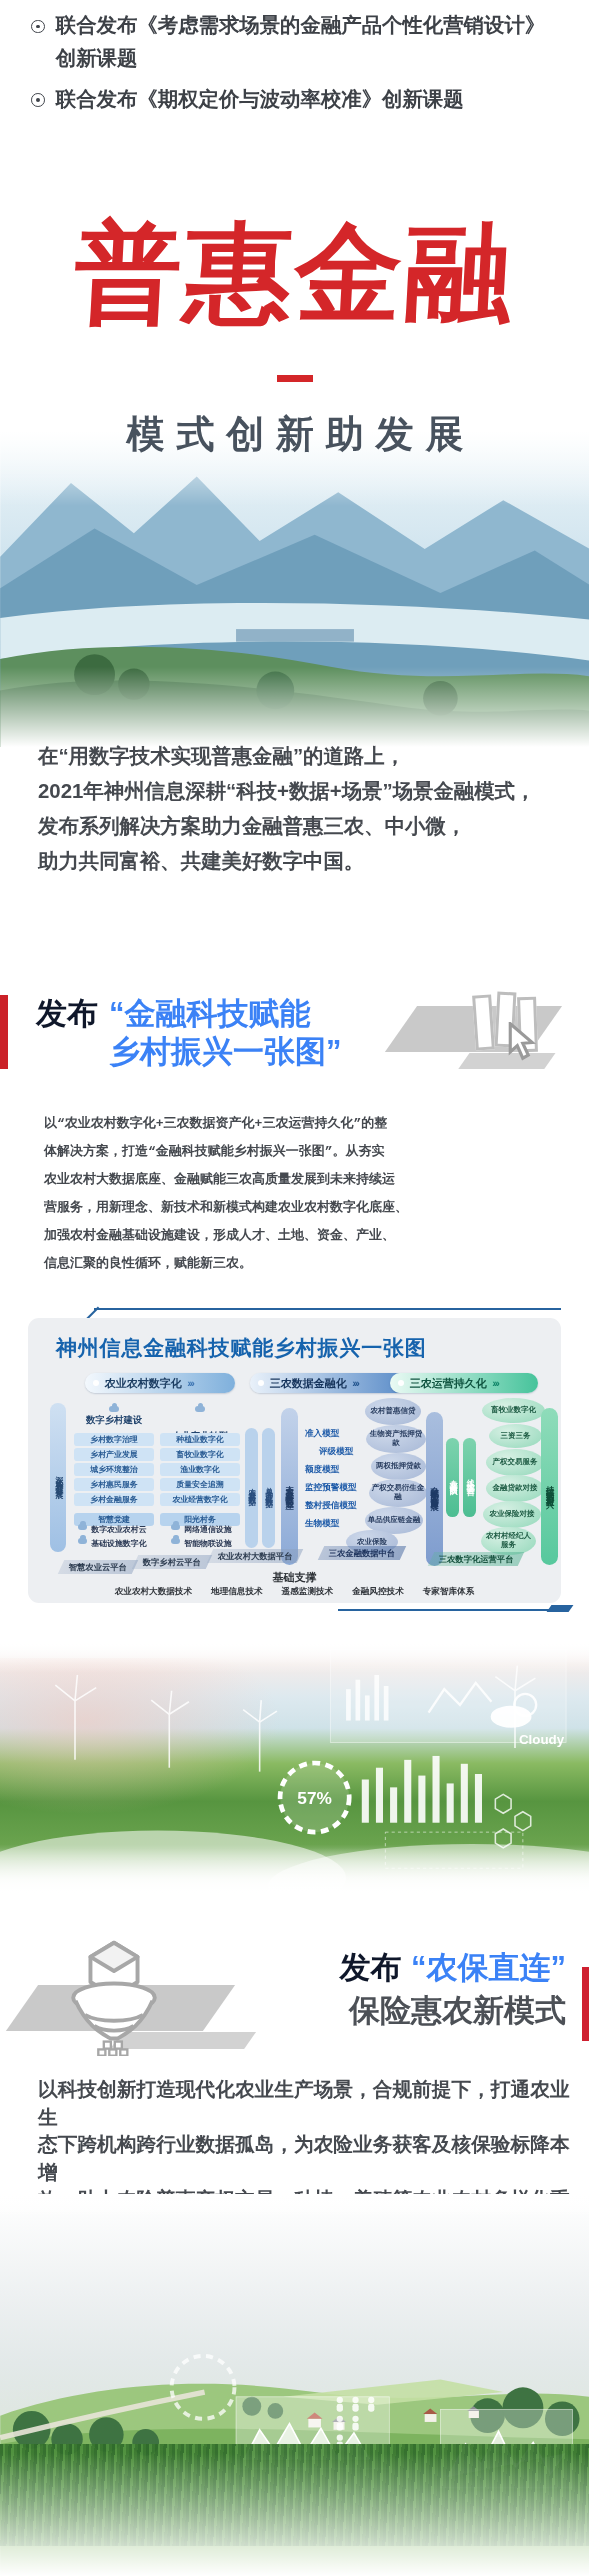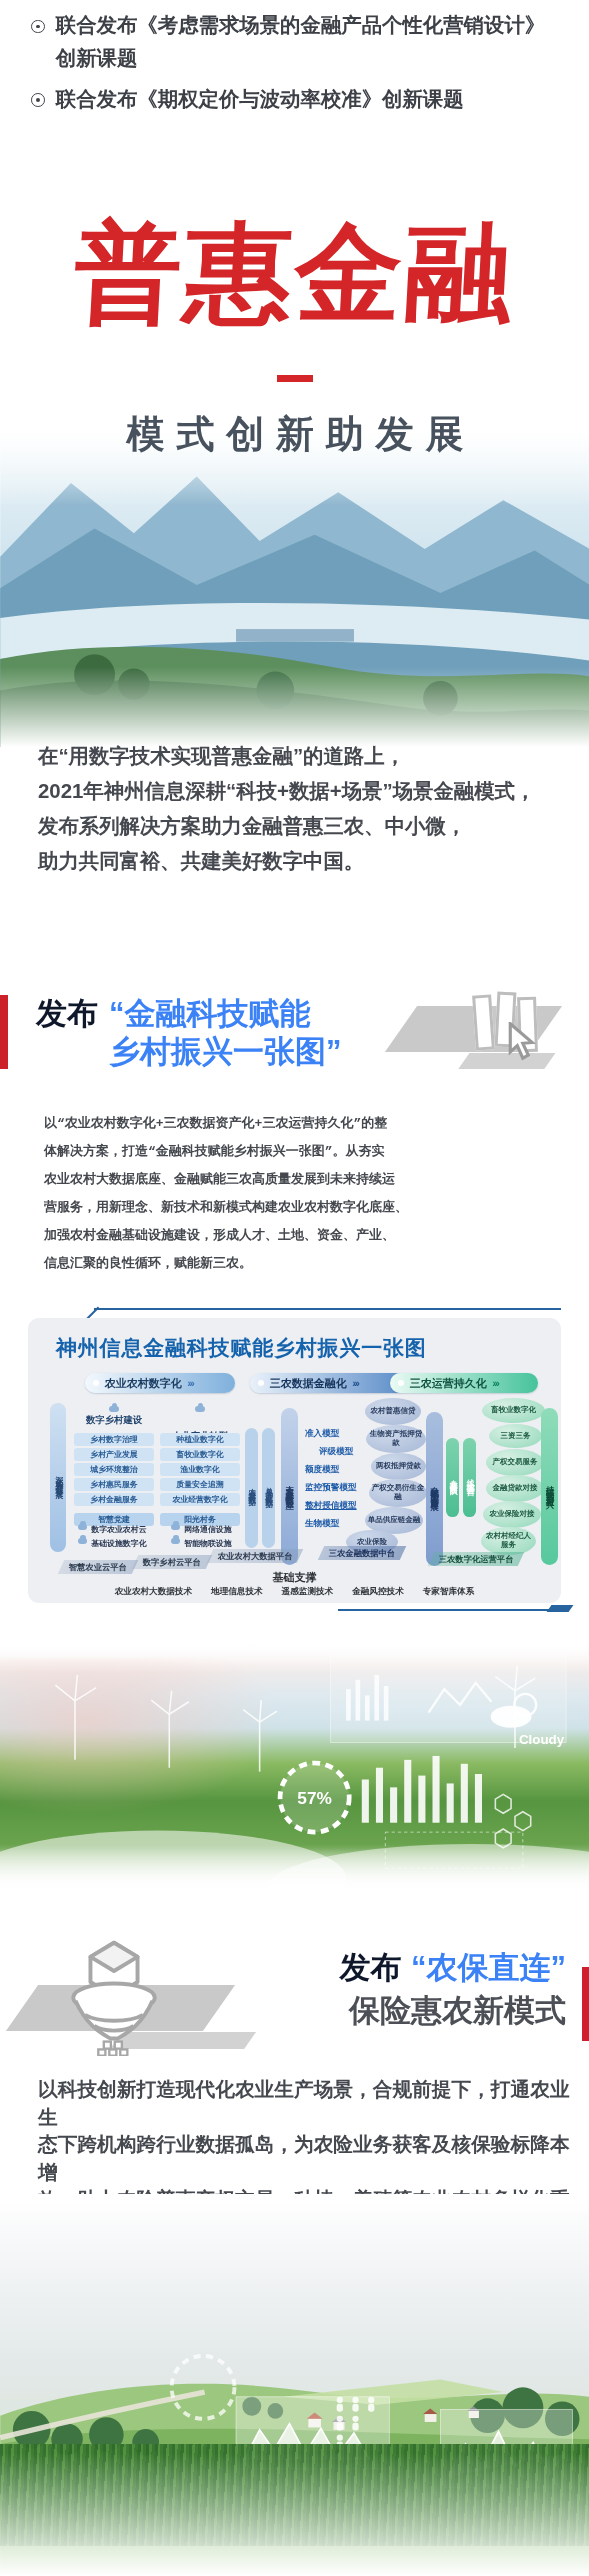--- a/index.html
+++ b/index.html
@@ -240,21 +240,21 @@
       <span class="cloud-ic"></span>
       <span>智能物联设施</span>
     </div>
 
     <div class="abs vtx" style="left:253px;top:90px;width:16.5px;height:157px;border-radius:8.6px;font-size:8.3px;color:#223d66;background:linear-gradient(180deg,#c2d2ea,#8ba9d6);">夯实农业农村大数据底座</div>
 
     <div class="abs model" style="left:277px;top:110px;">准入模型</div>
     <div class="abs model" style="left:291px;top:128px;">评级模型</div>
     <div class="abs model" style="left:277px;top:146px;">额度模型</div>
     <div class="abs model" style="left:277px;top:164px;">监控预警模型</div>
-    <div class="abs model" style="left:277px;top:182px;text-decoration:underline;">整村授信模型</div>
+    <div class="abs model" style="left:277px;top:182px;">整村授信模型</div>
     <div class="abs model" style="left:277px;top:200px;">生物模型</div>
 
     <div class="abs el" style="left:337px;top:80px;width:53px;height:23.6px;">农村普惠信贷</div>
     <div class="abs el" style="left:338px;top:107px;width:57px;height:25px;">生物资产抵押贷款</div>
     <div class="abs el" style="left:343px;top:135px;width:52px;height:23.6px;">两权抵押贷款</div>
     <div class="abs el" style="left:341px;top:161px;width:55px;height:25px;">产权交易衍生金融</div>
     <div class="abs el" style="left:337px;top:189px;width:55px;height:23.6px;">单品供应链金融</div>
     <div class="abs el" style="left:318px;top:212px;width:49px;height:21px;">农业保险</div>
 
     <div class="abs vtx" style="left:398px;top:94px;width:16.5px;height:154px;border-radius:8.6px;font-size:8.3px;color:#1e3a66;background:linear-gradient(180deg,#a9bede,#7e9cce);">金融赋能三农高质量发展</div>

